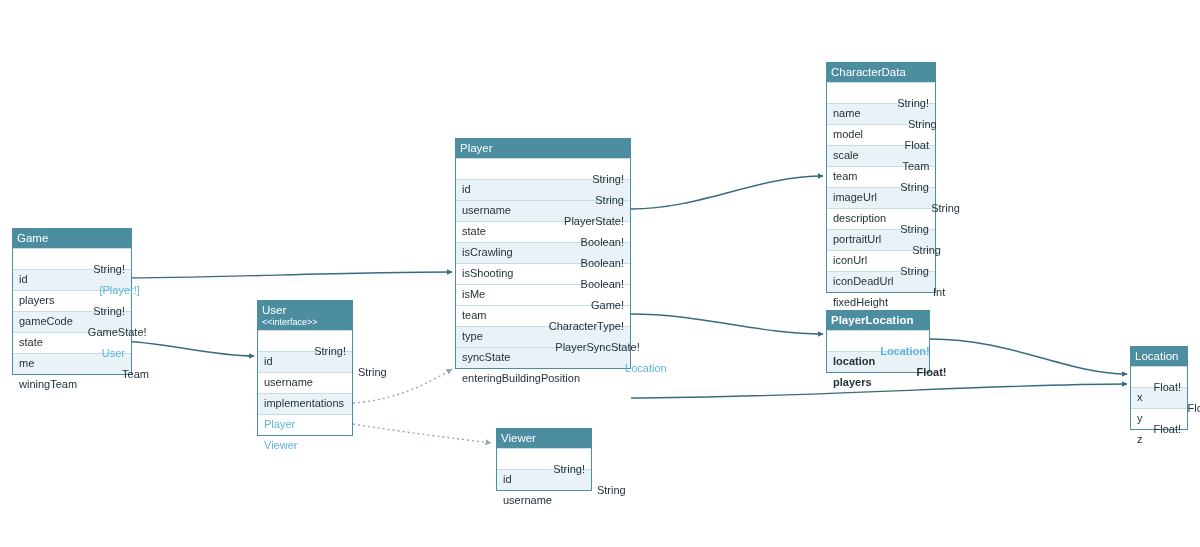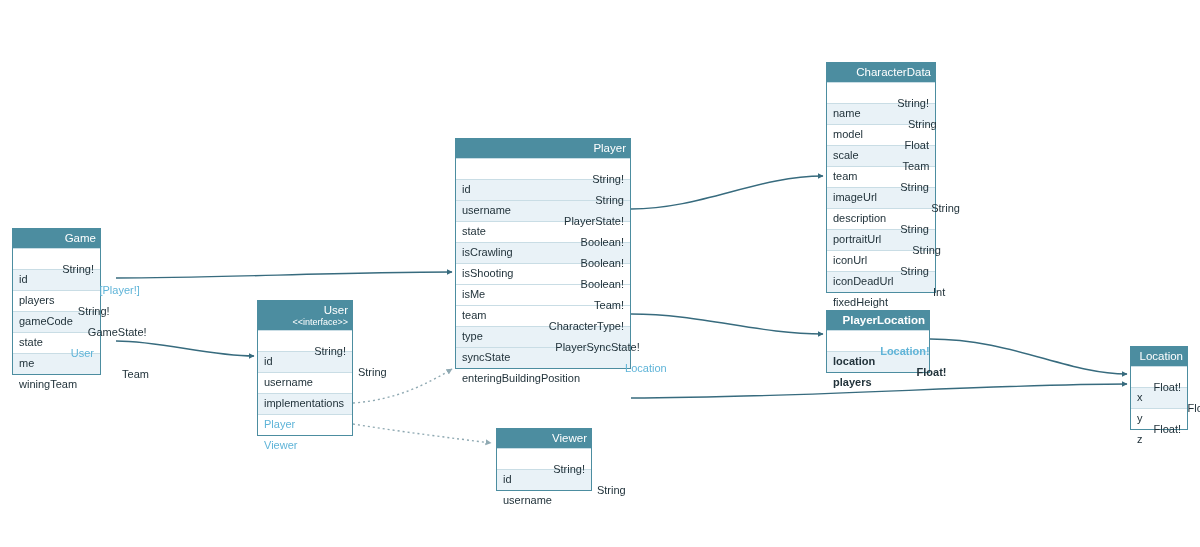--- a/index.html
+++ b/index.html
@@ -16,21 +16,21 @@
     position: absolute;
     z-index: 2;
     background: #ffffff;
     border: 1px solid #4c8da0;
     font-size: 11px;
     color: #22333b;
   }
   .thead {
     background: #4c8da0;
     color: #ffffff;
-    text-align: right;
+    text-align: left;
     padding: 2px 4px 3px 4px;
   }
   .ttitle { font-size: 11.5px; line-height: 14px; }
   .tsub { font-size: 9px; line-height: 10px; }
   .trow {
     display: flex;
     justify-content: space-between;
     align-items: center;
     gap: 5px;
     height: 21px;
@@ -59,21 +59,21 @@
     </defs>
   <path d="M116,278 C 215,278 345,272 452,272" fill="none" stroke="#376b7e" stroke-width="1.4" marker-end="url(#ah-s)"></path>
       <path d="M116,341 C 162,341 208,356 254,356" fill="none" stroke="#376b7e" stroke-width="1.4" marker-end="url(#ah-s)"></path>
       <path d="M631,209 C 702,209 757,176 823,176" fill="none" stroke="#376b7e" stroke-width="1.4" marker-end="url(#ah-s)"></path>
       <path d="M631,314 C 702,314 757,334 823,334" fill="none" stroke="#376b7e" stroke-width="1.4" marker-end="url(#ah-s)"></path>
       <path d="M631,398 C 800,398 995,384 1127,384" fill="none" stroke="#376b7e" stroke-width="1.4" marker-end="url(#ah-s)"></path>
       <path d="M930,339 C 1012,339 1067,374 1127,374" fill="none" stroke="#376b7e" stroke-width="1.4" marker-end="url(#ah-s)"></path>
       <path d="M353,403 C 396,400 427,384 452,369" fill="none" stroke="#8fa9b2" stroke-width="1.4" stroke-dasharray="2 3" marker-end="url(#ah-d)"></path>
       <path d="M353,424 C 402,432 452,438 491,443" fill="none" stroke="#8fa9b2" stroke-width="1.4" stroke-dasharray="2 3" marker-end="url(#ah-d)"></path>
     </svg>
-<div class="gtable" style="left: 12px; top: 228px; width: 89px;">
+<div class="gtable" style="left: 12px; top: 228px; width: 120px;">
       <div class="thead">
         <div class="ttitle">Game</div>
       </div>
       <div class="trow">
         <span class="fname">id</span>
         <span class="ftype">String!</span>
       </div>
       <div class="trow alt">
         <span class="fname">players</span>
         <span class="ftype link">[Player!]</span>
@@ -141,21 +141,21 @@
       <div class="trow alt">
         <span class="fname">isShooting</span>
         <span class="ftype">Boolean!</span>
       </div>
       <div class="trow">
         <span class="fname">isMe</span>
         <span class="ftype">Boolean!</span>
       </div>
       <div class="trow">
         <span class="fname">team</span>
-        <span class="ftype">Team!</span>
+        <span class="ftype">Game!</span>
       </div>
       <div class="trow">
         <span class="fname">type</span>
         <span class="ftype">CharacterType!</span>
       </div>
       <div class="trow alt">
         <span class="fname">syncState</span>
         <span class="ftype">PlayerSyncState!</span>
       </div>
       <div class="trow alt">

